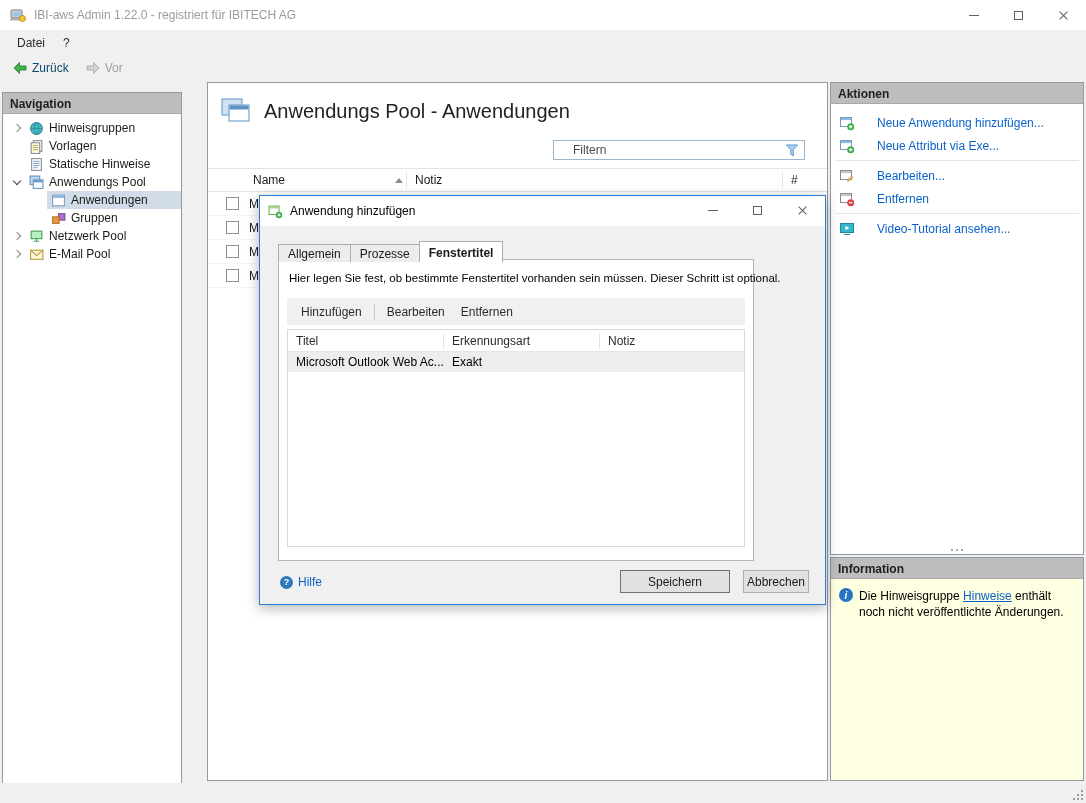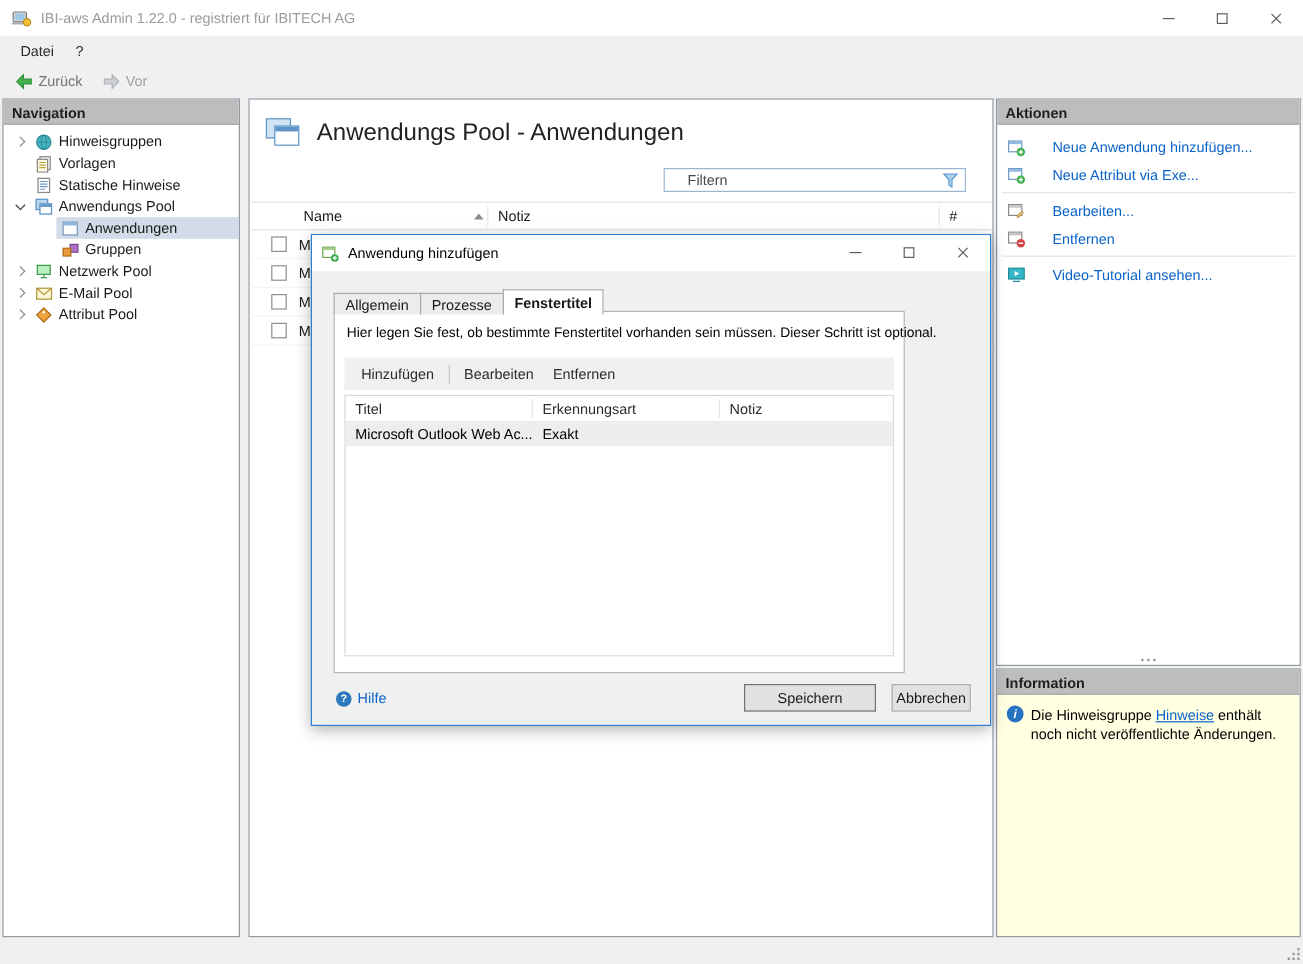--- a/index.html
+++ b/index.html
@@ -35,32 +35,32 @@
   .menubar {
     position: absolute; top: 30px; left: 0; right: 0; height: 25px;
     background: #f0f0f0; display: flex; align-items: center; padding-left: 8px;
   }
   .menu-item { padding: 3px 9px; color: #2b2b2b; }
   .toolbar {
     position: absolute; top: 55px; left: 0; right: 0; height: 26px;
     background: #f0f0f0; display: flex; align-items: center; gap: 4px; padding-left: 6px;
   }
   .tool-btn { display: flex; align-items: center; gap: 4px; padding: 2px 6px; }
-  .tool-btn .lbl { color: #737373; }
+  .tool-btn .lbl { color: #0c4a6e; }
   .tool-btn.disabled .lbl { color: #a0a0a0; }
 
   
   .panel-header {
     height: 21px; background: #bdbdbd; color: #1e1e1e; font-weight: bold;
     padding: 4px 7px; border-bottom: 1px solid #a8a8a8;
   }
 
   
   .nav-panel {
-    position: absolute; left: 2px; top: 82px; width: 198px; height: 699px;
+    position: absolute; left: 2px; top: 92px; width: 180px; height: 699px;
     background: #fff; border: 1px solid #919aa3;
   }
   .tree { padding-top: 5px; }
   .tree-item { display: flex; align-items: center; height: 18px; padding-left: 6px; cursor: default; }
   .tree-item.child { padding-left: 28px; }
   .chev { width: 16px; height: 16px; flex: none; display: inline-flex; align-items: center; justify-content: center; }
   .chev::before {
     content: ""; width: 5px; height: 5px; display: block;
     border-right: 1.3px solid #8a8a8a; border-bottom: 1.3px solid #8a8a8a;
     transform: rotate(-45deg);
@@ -352,32 +352,20 @@
         <span class="ticon">
           <svg width="15" height="15" viewBox="0 0 14 14">
               <rect x="1.5" y="3" width="11.5" height="8.5" fill="#fdf6d8" stroke="#b59a3c"></rect>
               <path d="M1.5 3 7.2 8l5.8-5" fill="none" stroke="#b59a3c"></path>
             </svg>
         </span>
         <span>E-Mail Pool</span>
       </span>
     </div>
 
-    <div class="tree-item">
-      <span class="chev"></span>
-      <span class="row-inner">
-        <span class="ticon">
-          <svg width="15" height="15" viewBox="0 0 14 14">
-              <path d="M7 1.5 12.5 7 7 12.5 1.5 7Z" fill="#f0a23c" stroke="#b06f1e"></path>
-              <circle cx="7" cy="4.8" r="1" fill="#fff"></circle>
-            </svg>
-        </span>
-        <span>Attribut Pool</span>
-      </span>
-    </div>
 
   </div>
 </div>
 
 <div class="main-panel">
   <div class="main-heading">
     <span>
       <svg width="32" height="27" viewBox="0 0 32 27">
           <rect x="2" y="1" width="20" height="16" fill="#cfe3f5" stroke="#5e93c5"></rect>
           <rect x="9" y="7" width="20" height="16" fill="#fff" stroke="#5e93c5"></rect>

